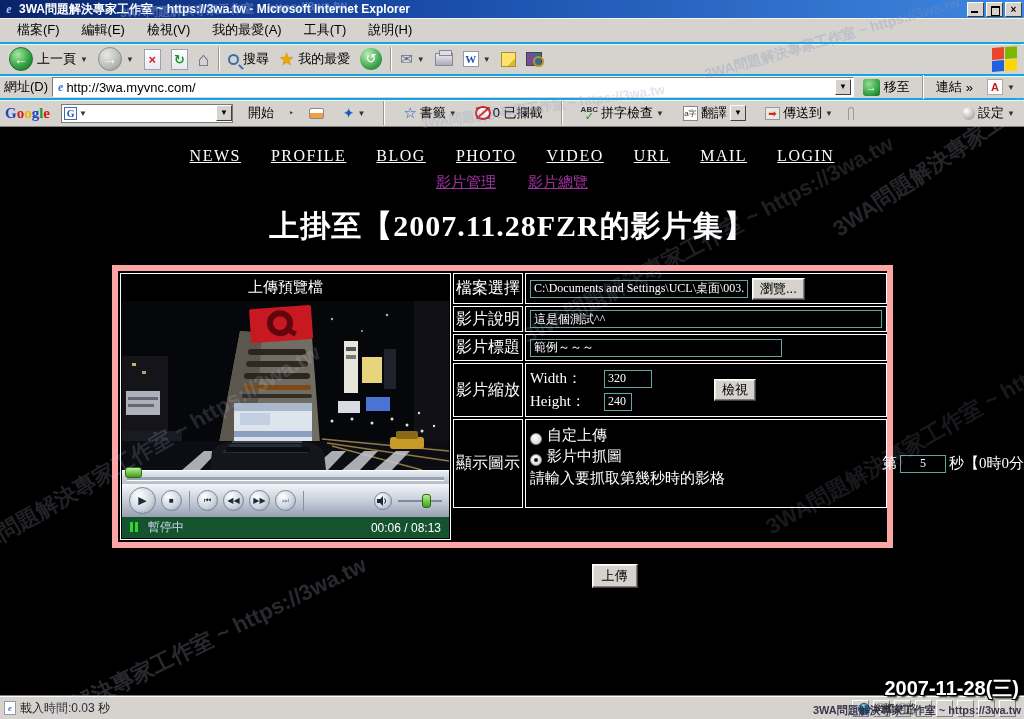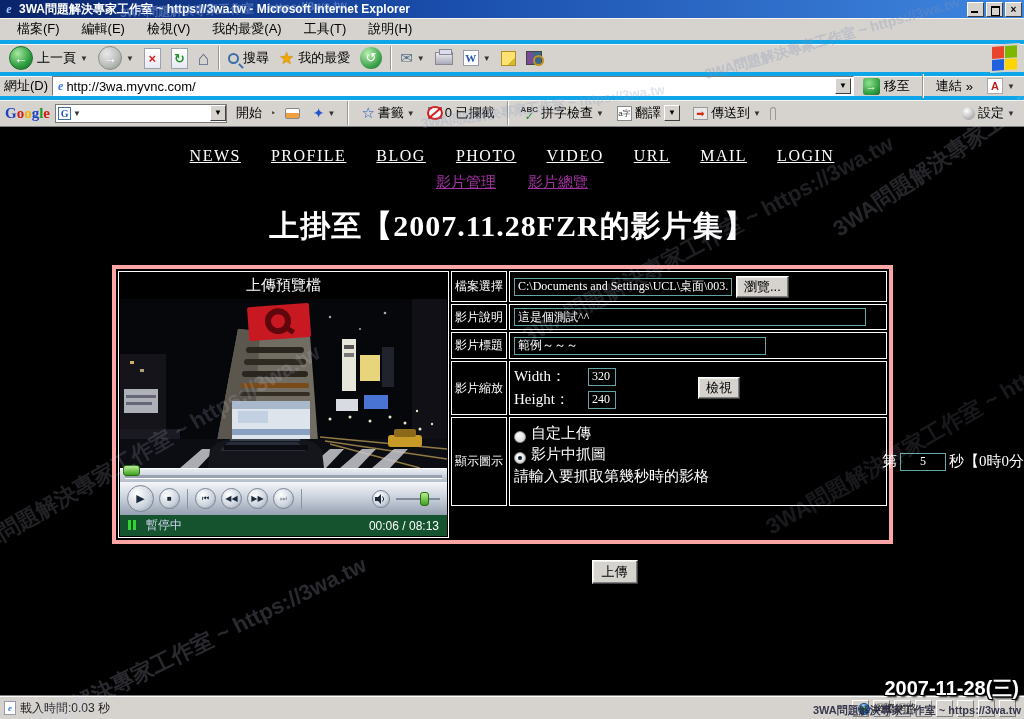--- a/index.html
+++ b/index.html
@@ -12,21 +12,21 @@
               display:flex; align-items:center; padding:0 2px; color:#fff; }
   .ie-ico { width:14px; height:14px; font:italic bold 12px/14px "Liberation Serif",serif; color:#9cc6ff; text-align:center; }
   .title-text { font-size:12px; font-weight:bold; margin-left:3px; white-space:nowrap; overflow:hidden; flex:1; }
   .winbtns { display:flex; gap:2px; }
   .wbtn { width:17px; height:15px; background:#d6d3ce; border:1px solid; border-color:#fff #404040 #404040 #fff;
           font:bold 10px/13px "Liberation Sans",sans-serif; color:#000; text-align:center; position:relative; }
   .g-min::after { content:""; position:absolute; left:3px; bottom:3px; width:7px; height:2px; background:#000; }
   .g-res::after { content:""; position:absolute; left:4px; top:3px; width:7px; height:7px; border:1px solid #000; border-top-width:2px; }
 
   
-  .bar { background:#d6d3ce; border-bottom:4px solid #0ea5e9; box-shadow:inset 0 1px 0 #f5f4ef; }
+  .bar { background:#d6d3ce; border-bottom:2px solid #0ea5e9; box-shadow:inset 0 1px 0 #f5f4ef; }
   .menubar { height:26px; display:flex; align-items:center; gap:4px; padding-left:8px; font-size:13px; color:#000; }
   .menu-item { padding:3px 9px; }
   .toolbar { height:32px; display:flex; align-items:center; padding:0 4px; }
   .tbtn { display:flex; align-items:center; gap:4px; padding:2px 5px; font-size:13px; color:#000; }
   .caret { font-size:8px; color:#333; }
   .circ { width:24px; height:24px; border-radius:50%; text-align:center; font-size:14px; line-height:23px; color:#fff; }
   .circ-back { background:radial-gradient(circle at 35% 30%,#a8e8a0,#2f9e3f 60%,#17632a); border:1px solid #1d6e2e; }
   .circ-fwd { background:radial-gradient(circle at 35% 30%,#e8e8e8,#b8bcb8 60%,#8a8f8a); border:1px solid #8a8f8a; }
   .doc { width:17px; height:21px; background:linear-gradient(#fff,#e8eaf2); border:1px solid #9aa2b2; position:relative; }
   .doc b { position:absolute; left:0; right:0; top:1px; text-align:center; font-size:13px; line-height:17px; }
@@ -48,21 +48,21 @@
   .throbber i { display:block; }
 
   .addressbar { height:24px; display:flex; align-items:center; padding:0 4px; gap:4px; font-size:13px; }
   .addr-field { flex:1; height:20px; background:#fff; border:1px solid; border-color:#7a7a7a #fff #fff #7a7a7a; display:flex; align-items:center; padding:0 2px; }
   .addr-field .e { font:italic bold 12px/12px "Liberation Serif",serif; color:#3a7ede; margin:0 3px; }
   .addr-input { flex:1; border:0; outline:0; font-size:13px; font-family:"Liberation Sans",sans-serif; }
   .drop16 { width:16px; height:16px; background:#d6d3ce; border:1px solid; border-color:#fff #404040 #404040 #fff; font-size:8px; line-height:14px; text-align:center; }
   .go-ico { width:17px; height:17px; background:radial-gradient(circle at 35% 30%,#8fe08f,#2f9e3f 65%,#17632a); border-radius:3px; color:#fff; font-size:11px; line-height:16px; text-align:center; }
   .pdf { width:16px; height:16px; background:#fff; border:1px solid #aaa; color:#c22018; font:bold 11px/14px "Liberation Sans",sans-serif; text-align:center; }
 
-  .googlebar { height:27px; display:flex; align-items:center; padding:0 5px; gap:5px; font-size:13px; border-bottom:1px solid #808080; }
+  .googlebar { height:27px; display:flex; align-items:center; padding:0 5px; gap:11px; font-size:13px; border-bottom:1px solid #808080; }
   .glogo { font:bold 15px/15px "Liberation Serif",serif; letter-spacing:0; }
   .gsearch { width:172px; height:19px; background:#fff; border:1px solid #7a7a7a; display:flex; align-items:center; }
   .gico { width:13px; height:13px; border:1px solid #3a6ea8; margin:0 2px; font:bold 10px/12px "Liberation Serif",serif; color:#2a52be; text-align:center; }
   .gsearch input { flex:1; border:0; outline:0; min-width:0; }
   .gbtn { display:flex; align-items:center; gap:3px; padding:2px 4px; color:#000; }
   .cardico { width:15px; height:11px; background:linear-gradient(#fff 40%,#f0a040 40%); border:1px solid #888; border-radius:2px; }
   .stargear { color:#2255cc; font-size:14px; }
   .bstar { color:#2255cc; font-size:15px; }
   .blockico { width:14px; height:12px; background:#fff; border:1px solid #778; position:relative; }
   .blockico::before { content:""; position:absolute; inset:-2px; border:2px solid #d42020; border-radius:50%; }
@@ -76,21 +76,21 @@
 
   
   .content { height:569px; background:#000; position:relative; font-family:"Liberation Serif","DejaVu Serif",serif; }
   .nav { padding-top:20px; text-align:center; }
   .nav a { color:#fff; font-size:16px; letter-spacing:1.5px; text-decoration:underline; margin:0 13px; }
   .sublinks { margin-top:8px; text-align:center; }
   .sublinks a { color:#a233a2; font-size:15px; text-decoration:underline; margin:0 14px; }
   .pgtitle { margin-top:14px; text-align:center; color:#fff; font-size:30px; font-weight:600; letter-spacing:1px; }
 
   .tablewrap { width:781px; margin:18px 0 0 112px; }
-  .main-table { display:flex; gap:2px; border:4px solid #fca5a5; padding:2px; }
+  .main-table { display:flex; gap:2px; border:6px solid #fca5a5; padding:2px; }
   .cell-left { width:331px; border:1px solid #fff; padding:1px; display:flex; flex-direction:column; }
   .preview-header { color:#fff; font-size:15px; text-align:center; padding:3px 0 4px; }
   .video-svg { display:block; }
   .seekrow { height:14px; background:linear-gradient(#e9edf3,#b4bdca); border-top:1px solid #fff; position:relative; }
   .seek-track { position:absolute; left:5px; right:5px; top:6px; height:3px; background:#97a1af; box-shadow:0 1px 0 #fdfdfd; }
   .seek-thumb { position:absolute; left:3px; top:-4px; width:17px; height:11px; border-radius:3px;
                 background:linear-gradient(#b8f090,#3f9f20); border:1px solid #2a6a10; }
   .ctrlrow { height:33px; background:linear-gradient(#f4f6f9,#c3cbd7 55%,#96a0b0); display:flex; align-items:center; padding:0 7px; gap:5px; }
   .pbtn { width:21px; height:21px; border-radius:50%; border:1px solid #7a8494; color:#1a2a3a; flex:none;
           background:radial-gradient(circle at 35% 30%,#fff,#ccd3dd 60%,#8c96a6); display:flex; align-items:center; justify-content:center; font-size:8px; }
@@ -101,21 +101,21 @@
   .vol-track { width:44px; height:2px; background:#7f8a9a; position:relative; }
   .vol-thumb { position:absolute; left:24px; top:-6px; width:9px; height:14px; border-radius:3px;
                background:linear-gradient(#b8f090,#3f9f20); border:1px solid #2a6a10; }
   .statusrow { height:21px; background:#14532d; display:flex; align-items:center; padding:0 8px; gap:8px;
                font-family:"Liberation Sans",sans-serif; font-size:12px; color:#cfd4ec; }
   .pausebars i { display:inline-block; width:3px; height:10px; background:#2fd42f; margin-right:2px; }
   .ptime { margin-left:auto; color:#fff; }
 
   .cell-right { flex:1; display:flex; flex-direction:column; gap:2px; }
   .frow { display:flex; gap:2px; }
-  .flabel { width:56px; border:1px solid #fff; color:#fff; font-size:12px; display:flex; align-items:center; justify-content:center; flex:none; }
+  .flabel { width:70px; border:1px solid #fff; color:#fff; font-size:16px; display:flex; align-items:center; justify-content:center; flex:none; }
   .fcontent { flex:1; border:1px solid #fff; padding:3px 4px; color:#fff; font-size:15px; position:relative; display:flex; align-items:center; flex-wrap:wrap; }
   .tealinput { background:#000; color:#fff; border:1px solid #63a5a5; font:12px "Liberation Serif","DejaVu Serif",serif; height:18px; padding:0 3px; outline:0; }
   .xbtn { background:#d6d3ce; border:1px solid; border-color:#fff #404040 #404040 #fff;
           box-shadow:inset -1px -1px 0 #808080, inset 1px 1px 0 #f0eee8;
           font:13px "Liberation Sans","DejaVu Sans",sans-serif; color:#000; padding:1px 7px; }
   .dimline { width:100%; display:flex; align-items:center; margin:2px 0; }
   .dimline span { width:74px; }
   .radline { width:100%; display:flex; align-items:flex-end; gap:5px; margin:1px 0; }
   .rad { width:12px; height:12px; border-radius:50%; background:radial-gradient(circle at 35% 30%,#fff,#cfcfcf); border:1px solid #909090; position:relative; flex:none; }
   .rad.checked::after { content:""; position:absolute; left:3px; top:3px; width:4px; height:4px; border-radius:50%; background:#0c1a24; }
@@ -448,21 +448,21 @@
             <div class="flabel">影片標題</div>
             <div class="fcontent">
               <input class="tealinput" style="width: 252px;" value="範例～～～">
             </div>
           </div>
           <div class="frow" style="height:54px">
             <div class="flabel">影片縮放</div>
             <div class="fcontent">
               <div class="dimline">
                 <span>Width：</span>
-                <input class="tealinput" style="width: 28px;" value="320">
+                <input class="tealinput" style="width: 48px;" value="320">
               </div>
               <div class="dimline">
                 <span>Height：</span>
                 <input class="tealinput" style="width: 28px;" value="240">
               </div>
               <button class="xbtn" style="position:absolute;left:188px;top:50%;transform:translateY(-50%)">檢視</button>
             </div>
           </div>
           <div class="frow" style="height:89px">
             <div class="flabel">顯示圖示</div>

